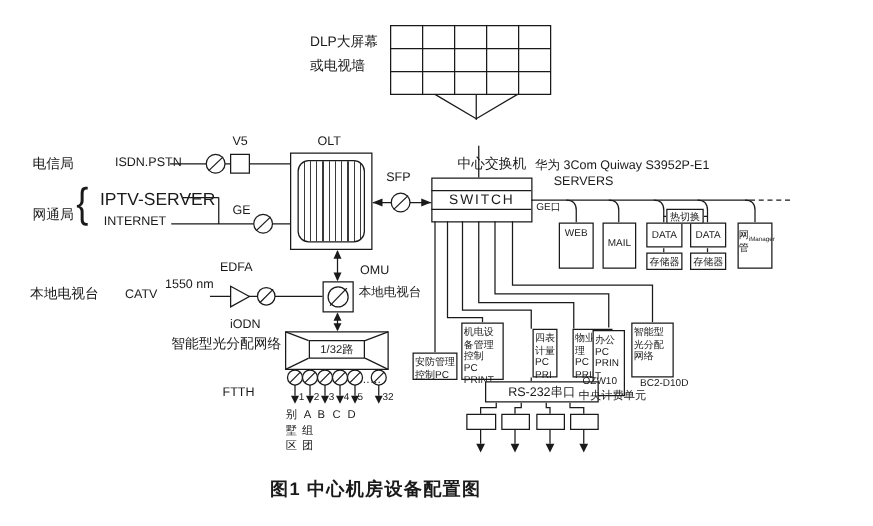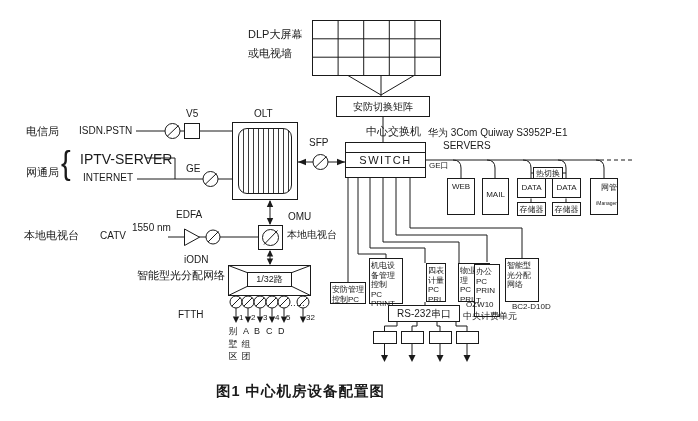--- a/index.html
+++ b/index.html
@@ -10,21 +10,21 @@
   .box{position:absolute;border:1px solid #1a1a1a;box-sizing:border-box;background:#fff;}
   .c{display:flex;align-items:center;justify-content:center;text-align:center;}
   .topc{text-align:center;}
   .pcbox{position:absolute;border:1px solid #1a1a1a;box-sizing:border-box;background:#fff;
          font-size:8px;line-height:9.5px;padding:2px 0 0 1px;
          white-space:pre-line;word-break:break-all;}
   .vert{position:absolute;width:12px;word-break:break-all;font-size:9px;line-height:12.5px;text-align:center;}
   .hatch{position:absolute;border:1px solid #1a1a1a;box-sizing:border-box;border-radius:9px;
          background:repeating-linear-gradient(to right,#fff 0 4px,#3a3a3a 4px 5px);}
   .title{position:absolute;font-size:14.5px;font-weight:bold;letter-spacing:1px;}
-  .col{display:flex;flex-direction:column;align-items:flex-end;}
+  .col{display:flex;flex-direction:row;align-items:flex-start;}
 </style>
 </head>
 <body>
 
 <div class="canvas">
 
   <svg class="layer" width="698" height="421" viewBox="0 0 698 421">
     <g stroke="#1a1a1a" stroke-width="1" fill="none">
 
       <g>
@@ -132,36 +132,35 @@
       <polygon points="384.5,362 381,355 388,355"></polygon>
       <polygon points="412,362 408.5,355 415.5,355"></polygon>
       <polygon points="440,362 436.5,355 443.5,355"></polygon>
       <polygon points="467,362 463.5,355 470.5,355"></polygon>
     </g>
   </svg>
 
   <div class="lbl" style="left:248px;top:28px;font-size:11px">DLP大屏幕</div>
   <div class="lbl" style="left:248px;top:47px;font-size:11px">或电视墙</div>
 
-  <div class="box c" style="left:336px;top:96px;width:94px;height:21px;font-size:10px">安防切换矩阵</div>
 
   <div class="lbl" style="left:366px;top:125px;font-size:11px">中心交换机</div>
   <div class="lbl" style="left:428px;top:127px;font-size:10px">华为 3Com Quiway S3952P-E1</div>
   <div class="lbl" style="left:443px;top:140px;font-size:10px">SERVERS</div>
   <div class="box c" style="left:345px;top:142px;width:81px;height:36px;font-size:11px;letter-spacing:1.5px;background:transparent">SWITCH</div>
   <div class="lbl" style="left:429px;top:162px;font-size:8px">GE口</div>
 
   <div class="lbl" style="left:309px;top:137px;font-size:10px">SFP</div>
 
   <div class="lbl" style="left:254px;top:108px;font-size:10px">OLT</div>
   <div class="box" style="left:232px;top:122px;width:66px;height:78px"></div>
   <div class="hatch" style="left:238px;top:128px;width:54px;height:66px"></div>
 
   <div class="lbl" style="left:26px;top:125px;font-size:11px">电信局</div>
-  <div class="lbl" style="left:79px;top:125px;font-size:10px">ISDN.PSTN</div>
+  <div class="lbl" style="left:92px;top:125px;font-size:10px">ISDN.PSTN</div>
   <div class="lbl" style="left:186px;top:108px;font-size:10px">V5</div>
   <div class="box" style="left:184px;top:123px;width:16px;height:16px"></div>
 
   <div class="lbl" style="left:26px;top:166px;font-size:11px">网通局</div>
   <div class="lbl" style="left:61px;top:149px;font-size:29px;line-height:29px;transform:scaleY(1.15);font-weight:100">{</div>
   <div class="lbl" style="left:80px;top:152px;font-size:14px">IPTV-SERVER</div>
   <div class="lbl" style="left:83px;top:172px;font-size:10px">INTERNET</div>
   <div class="lbl" style="left:186px;top:163px;font-size:10px">GE</div>
 
   <div class="lbl" style="left:24px;top:229px;font-size:11px">本地电视台</div>
@@ -212,20 +211,20 @@
 PC
 PRINT</div>
   <div class="pcbox" style="left:458px;top:263px;width:32px;height:39px">物业管理
 PC
 PRINT</div>
   <div class="pcbox" style="left:474px;top:264px;width:26px;height:53px">办公
 PC
 PRINT</div>
   <div class="pcbox" style="left:505px;top:258px;width:34px;height:44px">智能型光分配网络</div>
 
-  <div class="box c" style="left:388px;top:305px;width:72px;height:17px;font-size:10px">RS-232串口</div>
+  <div class="box c" style="left:388px;top:305px;width:91px;height:17px;font-size:10px">RS-232串口</div>
   <div class="lbl" style="left:466px;top:301px;font-size:8px">OZW10</div>
   <div class="lbl" style="left:463px;top:311px;font-size:9px">中央计费单元</div>
   <div class="lbl" style="left:512px;top:303px;font-size:8px">BC2-D10D</div>
 
   <div class="title" style="left:216px;top:382px">图1 中心机房设备配置图</div>
 
 </div>
 
 </body></html>

